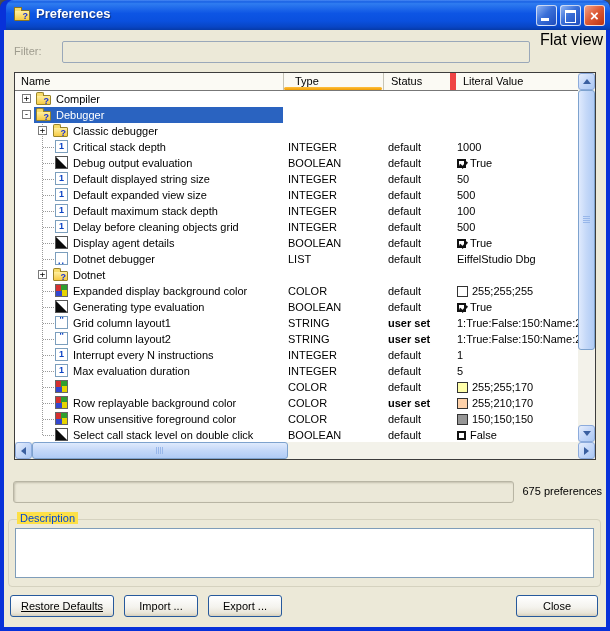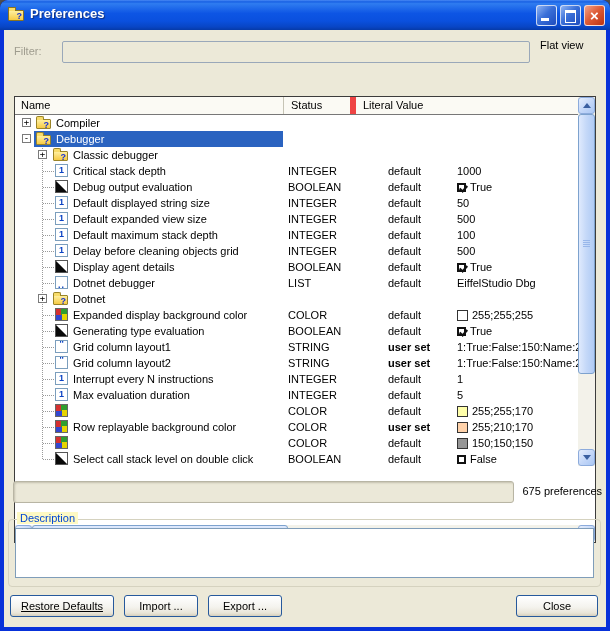--- a/index.html
+++ b/index.html
@@ -1,36 +1,36 @@
 <!DOCTYPE html>
 <html><head>
 <meta charset="utf-8">
 <style>
   html,body{margin:0;padding:0;background:#555;}
   *{box-sizing:border-box;font-family:"Liberation Sans",sans-serif;}
   .win{position:relative;width:610px;height:631px;background:#0831d9;border-radius:8px 8px 0 0;overflow:hidden;box-shadow:0 2px 8px rgba(0,0,0,.5);}
   
-  .titlebar{position:absolute;left:0;top:0;right:0;height:30px;border-radius:8px 8px 0 0;
+  .titlebar{position:absolute;left:6px;top:0;right:0;height:30px;border-radius:8px 8px 0 0;
     background:linear-gradient(180deg,#4a8af4 0%,#1861e4 6%,#2f7cf0 12%,#0d55e4 45%,#0a50de 70%,#0845c4 90%,#063aa8 100%);}
   .ticon{position:absolute;left:8px;top:7px;width:18px;height:16px;}
   .ttitle{position:absolute;left:30px;top:6px;color:#fff;font-size:13px;font-weight:bold;text-shadow:1px 1px 1px #12307c;}
   .tbtns{position:absolute;right:5px;top:5px;display:flex;gap:3px;}
   .tb{width:21px;height:21px;border-radius:3px;border:1px solid rgba(255,255,255,.75);position:relative;}
   .tb.min,.tb.max{background:linear-gradient(135deg,#8fb4f4 0%,#3a6fd8 45%,#1d4cbe 100%);}
   .tb.cls{background:linear-gradient(135deg,#f2a188 0%,#de5d38 45%,#bc3312 100%);}
   .tb.min::after{content:"";position:absolute;left:4px;bottom:4px;width:8px;height:3px;background:#fff;}
   .tb.max::after{content:"";position:absolute;left:4px;top:4px;width:9px;height:9px;border:1px solid #fff;border-top-width:3px;}
   .tb.cls::after{content:"\00d7";position:absolute;left:0;right:0;top:0;text-align:center;color:#fff;font-size:15px;font-weight:bold;line-height:19px;}
   
   .client{position:absolute;left:4px;top:30px;width:602px;height:597px;background:#ece9d8;}
   .flabel{position:absolute;left:10px;top:15px;font-size:11px;color:#9e9c8e;}
   .finput{position:absolute;left:58px;top:11px;width:468px;height:22px;background:#ece9d8;border:1px solid #9aa8b9;border-radius:2px;font-size:11px;padding:0 4px;color:#333;}
-  .flatview{position:absolute;left:536px;top:9px;font-size:11px;color:#000;cursor:default;}
+  .flatview{position:absolute;left:536px;top:1px;font-size:16px;color:#000;cursor:default;}
   
-  .gpanel{position:absolute;left:10px;top:66px;width:582px;height:447px;border:1px solid #3c3c3c;background:#fff;}
+  .gpanel{position:absolute;left:10px;top:42px;width:582px;height:388px;border:1px solid #3c3c3c;background:#fff;}
   .ghead{position:absolute;left:0;top:0;width:563px;height:18px;background:#fbfaf4;border-bottom:1px solid #777;display:flex;font-size:11px;line-height:17px;color:#000;}
   .hcell{position:relative;overflow:hidden;white-space:nowrap;}
   .h-name{width:268px;padding-left:6px;}
   .h-type{width:100px;padding-left:11px;border-left:1px solid #c6c4b5;}
   .h-status{width:67px;padding-left:7px;border-left:1px solid #c6c4b5;}
   .h-value{width:128px;padding-left:7px;border-left:6px solid #ef4444;}
   .sortline{position:absolute;left:0;right:1px;bottom:0;height:3px;background:linear-gradient(180deg,#ffc040,#ef9c00);border-radius:2px;}
   .rows{position:absolute;left:0;top:18px;width:563px;height:351px;overflow:hidden;background:#fff;}
   .rail{position:absolute;left:27px;top:30px;height:314px;border-left:1px dotted #9a9a9a;}
   .row{display:flex;height:16px;font-size:11px;line-height:16px;color:#000;}
@@ -74,21 +74,21 @@
   .sb-left{left:0;top:0;} .sb-left::after{border-right:5px solid #3a5fa0;margin-left:-4px;}
   .sb-right{right:0;top:0;} .sb-right::after{border-left:5px solid #3a5fa0;margin-right:-4px;}
   .vthumb{position:absolute;left:0;top:17px;width:17px;height:260px;border:1px solid #7da2ce;border-radius:3px;background:linear-gradient(90deg,#dfeafd,#c4d8f8 50%,#b0cbf5);}
   .vthumb::after{content:"";position:absolute;left:4px;right:4px;top:50%;margin-top:-4px;height:7px;background:repeating-linear-gradient(180deg,#98b7ea 0 1px,transparent 1px 2px);}
   .hthumb{position:absolute;top:0;left:17px;width:256px;height:17px;border:1px solid #7da2ce;border-radius:3px;background:linear-gradient(180deg,#dfeafd,#c4d8f8 50%,#b0cbf5);}
   .hthumb::after{content:"";position:absolute;top:4px;bottom:4px;left:50%;margin-left:-4px;width:7px;background:repeating-linear-gradient(90deg,#98b7ea 0 1px,transparent 1px 2px);}
   
   .statusfield{position:absolute;left:9px;top:451px;width:501px;height:22px;background:#ebe8d8;border:1px solid #b8b5a4;border-radius:3px;box-shadow:inset 1px 1px 2px rgba(120,115,95,.35);font-size:11px;line-height:20px;padding:0 4px;color:#333;}
   .prefcount{position:absolute;right:4px;top:455px;font-size:11px;color:#000;}
   .descbox{position:absolute;left:4px;top:489px;width:593px;height:68px;border:1px solid #d5d2bf;border-radius:4px;}
-  .desclabel{position:absolute;left:8px;top:-8px;background:#fef9c3;padding:0 3px;font-size:11px;color:#0046d5;}
+  .desclabel{position:absolute;left:8px;top:-8px;background:#fde047;padding:0 3px;font-size:11px;color:#0046d5;}
   .descarea{position:absolute;left:6px;top:8px;width:579px;height:50px;background:#fff;border:1px solid #7f9db9;font-size:11px;padding:2px 20px 2px 4px;color:#000;overflow:hidden;}
   .btn{position:absolute;top:565px;height:22px;border:1px solid #26599c;border-radius:3px;
     background:linear-gradient(180deg,#fff 0%,#f4f3ee 55%,#e9e5d8 85%,#d6cfbc 100%);
     font-size:11px;color:#000;text-align:center;line-height:20px;cursor:default;}
   .b-restore{left:6px;width:104px;text-decoration:underline;} .b-import{left:120px;width:74px;} .b-export{left:204px;width:74px;} .b-close{right:8px;width:82px;}
 </style>
 </head>
 <body>
 
 <div class="win">
@@ -105,20 +105,21 @@
   </div>
 
   <div class="client">
     <span class="flabel">Filter:</span>
     <input class="finput" value="" style="">
     <span class="flatview">Flat view</span>
 
     <div class="gpanel">
       <div class="ghead">
         <div class="hcell h-name">Name</div>
+        <div class="hcell h-type"><span>Type</span><span class="sortline"></span></div>
         <div class="hcell h-status">Status</div>
         <div class="hcell h-value">Literal Value</div>
       </div>
       <div class="rows" id="rows">
         <div class="rail"></div>
       <div class="row">
             <div class="cell c-name">
               <span class="exp l0">+</span>
               <span class="folder l0"></span>
               <span class="nlabel l0">Compiler</span>
@@ -351,20 +352,21 @@
             <div class="cell c-status bold">user set</div>
             <div class="cell c-value">
               <span class="swatch" style="background: rgb(255, 210, 170);"></span>
               <span class="vtext">255;210;170</span>
             </div>
           </div>
           <div class="row">
             <div class="cell c-name">
               <span class="dash"></span>
               <span class="ic ic-color"></span>
+              <span class="nlabel l1">Row unsensitive foreground color</span>
             </div>
             <div class="cell c-type">COLOR</div>
             <div class="cell c-status">default</div>
             <div class="cell c-value">
               <span class="swatch" style="background: rgb(150, 150, 150);"></span>
               <span class="vtext">150;150;150</span>
             </div>
           </div>
           <div class="row">
             <div class="cell c-name">

